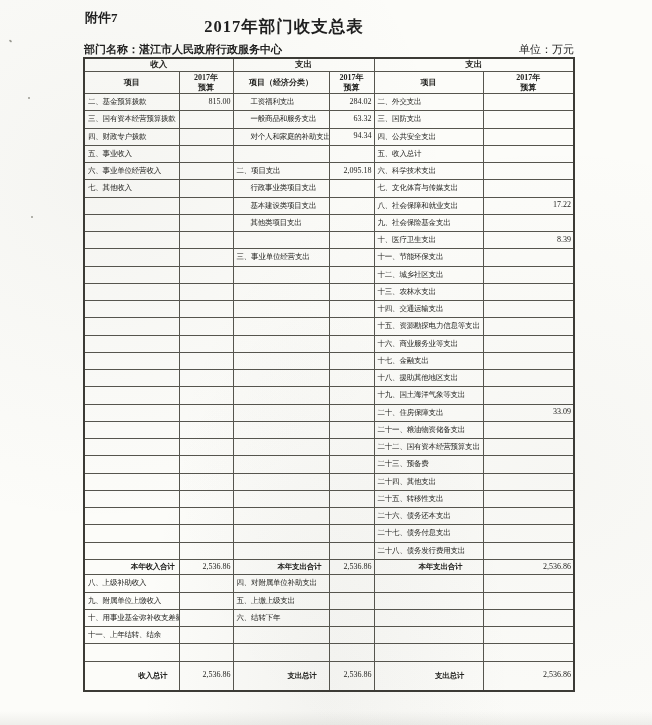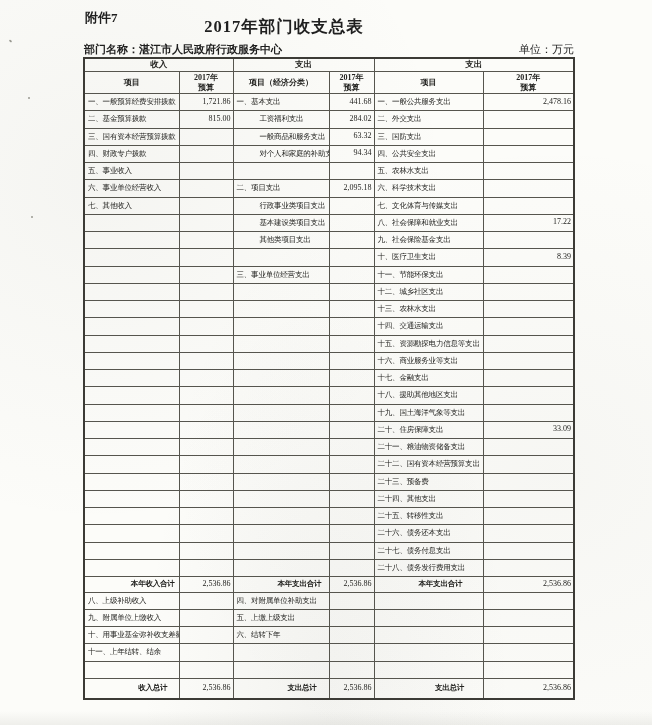--- a/index.html
+++ b/index.html
@@ -43,23 +43,23 @@
   th, td {
     border:1px solid #56554e;
     padding:0 2px;
     overflow:hidden; white-space:nowrap;
     line-height:1.1;
   }
   thead tr.group-row th { height:12px; font-size:8.5px; font-weight:bold; text-align:center; }
   thead tr.cols-row th { height:21px; font-size:8px; font-weight:bold; text-align:center; white-space:pre-line; line-height:1.2; }
   tbody tr { height:17.25px; }
   tbody tr.subtotal { height:15.5px; }
-  tbody tr.total { height:21px; }
+  tbody tr.total { height:30px; }
   td.lbl { text-align:left; padding-left:3px; letter-spacing:-0.2px; }
-  td.ind { padding-left:26px; }
+  td.ind { padding-left:17px; }
   td.val { text-align:right; padding-right:2px; font-size:8px; font-family:"Liberation Serif","DejaVu Serif",serif; }
   tr.subtotal td.lbl, tr.total td.lbl { font-weight:bold;padding-left:44px; }
   tr.subtotal td.c1 { text-align:center; }
   tr.total td.lbl { text-align:center; }
   tr.subtotal td, tr.total td { border-top:1.5px solid #45443e; }
   .speck { position:absolute; background:#9a9a92; border-radius:50%; }
   .speck.s1 { left:9px;  top:40px;  width:3px; height:2px; transform:rotate(40deg); }
   .speck.s2 { left:28px; top:97px;  width:2px; height:2px; }
   .speck.s3 { left:31px; top:216px; width:2px; height:2px; }
   .bottom-shade {
@@ -105,28 +105,20 @@
         <th>项目（经济分类）</th>
         <th>2017年
 预算</th>
         <th>项目</th>
         <th>2017年
 预算</th>
       </tr>
     </thead>
     <tbody>
         <tr>
-          <td class="lbl c1">一、一般预算经费安排拨款</td>
-          <td class="val c2">1,721.86</td>
-          <td class="lbl c3">一、基本支出</td>
-          <td class="val c4">441.68</td>
-          <td class="lbl c5">一、一般公共服务支出</td>
-          <td class="val c6">2,478.16</td>
-        </tr>
-        <tr>
           <td class="lbl c1">二、基金预算拨款</td>
           <td class="val c2">815.00</td>
           <td class="lbl c3 ind">工资福利支出</td>
           <td class="val c4">284.02</td>
           <td class="lbl c5">二、外交支出</td>
           <td class="val c6"></td>
         </tr>
         <tr>
           <td class="lbl c1">三、国有资本经营预算拨款</td>
           <td class="val c2"></td>
@@ -141,21 +133,21 @@
           <td class="lbl c3 ind">对个人和家庭的补助支出</td>
           <td class="val c4">94.34</td>
           <td class="lbl c5">四、公共安全支出</td>
           <td class="val c6"></td>
         </tr>
         <tr>
           <td class="lbl c1">五、事业收入</td>
           <td class="val c2"></td>
           <td class="lbl c3"></td>
           <td class="val c4"></td>
-          <td class="lbl c5">五、农林水支出</td>
+          <td class="lbl c5">五、收入总计</td>
           <td class="val c6"></td>
         </tr>
         <tr>
           <td class="lbl c1">六、事业单位经营收入</td>
           <td class="val c2"></td>
           <td class="lbl c3">二、项目支出</td>
           <td class="val c4">2,095.18</td>
           <td class="lbl c5">六、科学技术支出</td>
           <td class="val c6"></td>
         </tr>

